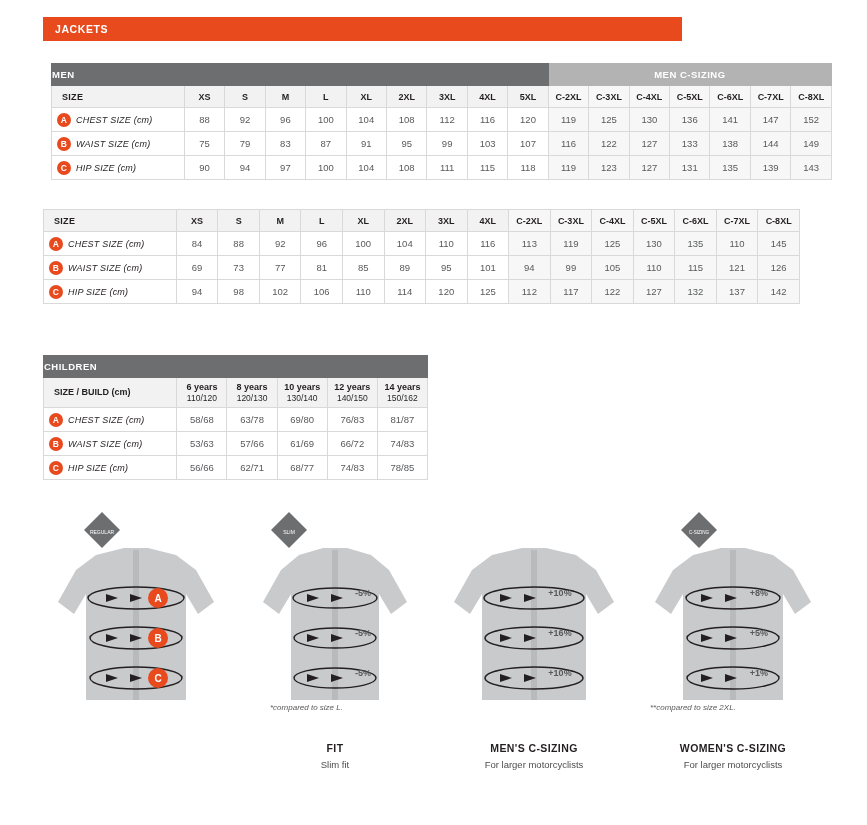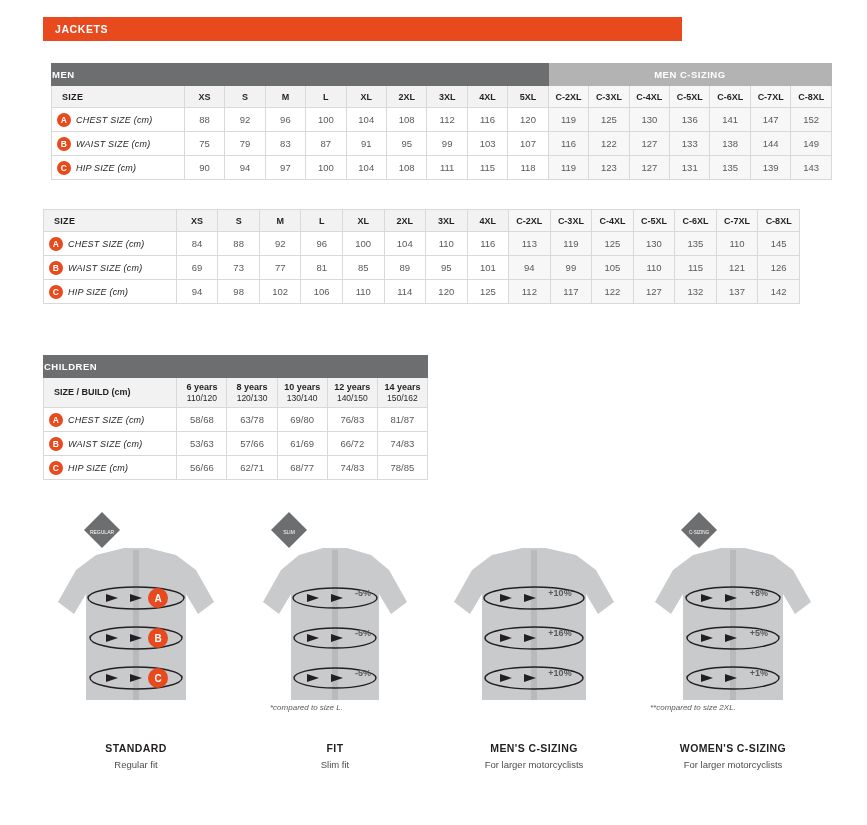--- a/index.html
+++ b/index.html
@@ -320,24 +320,20 @@
         <polygon points="94,124 106,128 94,132" fill="#231f20"></polygon>
         <polygon points="70,164 82,168 70,172" fill="#231f20"></polygon>
         <polygon points="94,164 106,168 94,172" fill="#231f20"></polygon>
         <circle cx="122" cy="88" r="10" fill="#e8491d"></circle>
         <circle cx="122" cy="128" r="10" fill="#e8491d"></circle>
         <circle cx="122" cy="168" r="10" fill="#e8491d"></circle>
         <text x="122" y="91.5" font-size="10" font-weight="bold" fill="#ffffff" text-anchor="middle" font-family="Liberation Sans, sans-serif">A</text>
         <text x="122" y="131.5" font-size="10" font-weight="bold" fill="#ffffff" text-anchor="middle" font-family="Liberation Sans, sans-serif">B</text>
         <text x="122" y="171.5" font-size="10" font-weight="bold" fill="#ffffff" text-anchor="middle" font-family="Liberation Sans, sans-serif">C</text>
       </svg>
-      <div class="fig-caption" style="top:232px;">
-        <div class="t1">STANDARD</div>
-        <div class="t2">Regular fit</div>
-      </div>
     </div>
 
     <div class="fig fig-2">
       <svg width="200" height="210" viewBox="0 0 200 210">
         <path d="M64 45 L46 60 L28 92 L44 104 L56 84 L56 190 L144 190 L144 84 L156 104 L172 92 L154 60 L136 45 L112 38 L88 38 Z" fill="#c9cacc"></path>
         <path d="M97 40 L103 40 L103 190 L97 190 Z" fill="#b9babc"></path>
         <g transform="translate(6,0)">
           <polygon points="30,20 48,2 66,20 48,38" fill="#6d6e70"></polygon>
           <text x="48" y="24" font-size="5" fill="#ffffff" text-anchor="middle" font-family="Liberation Sans, sans-serif">SLIM</text>
         </g>

